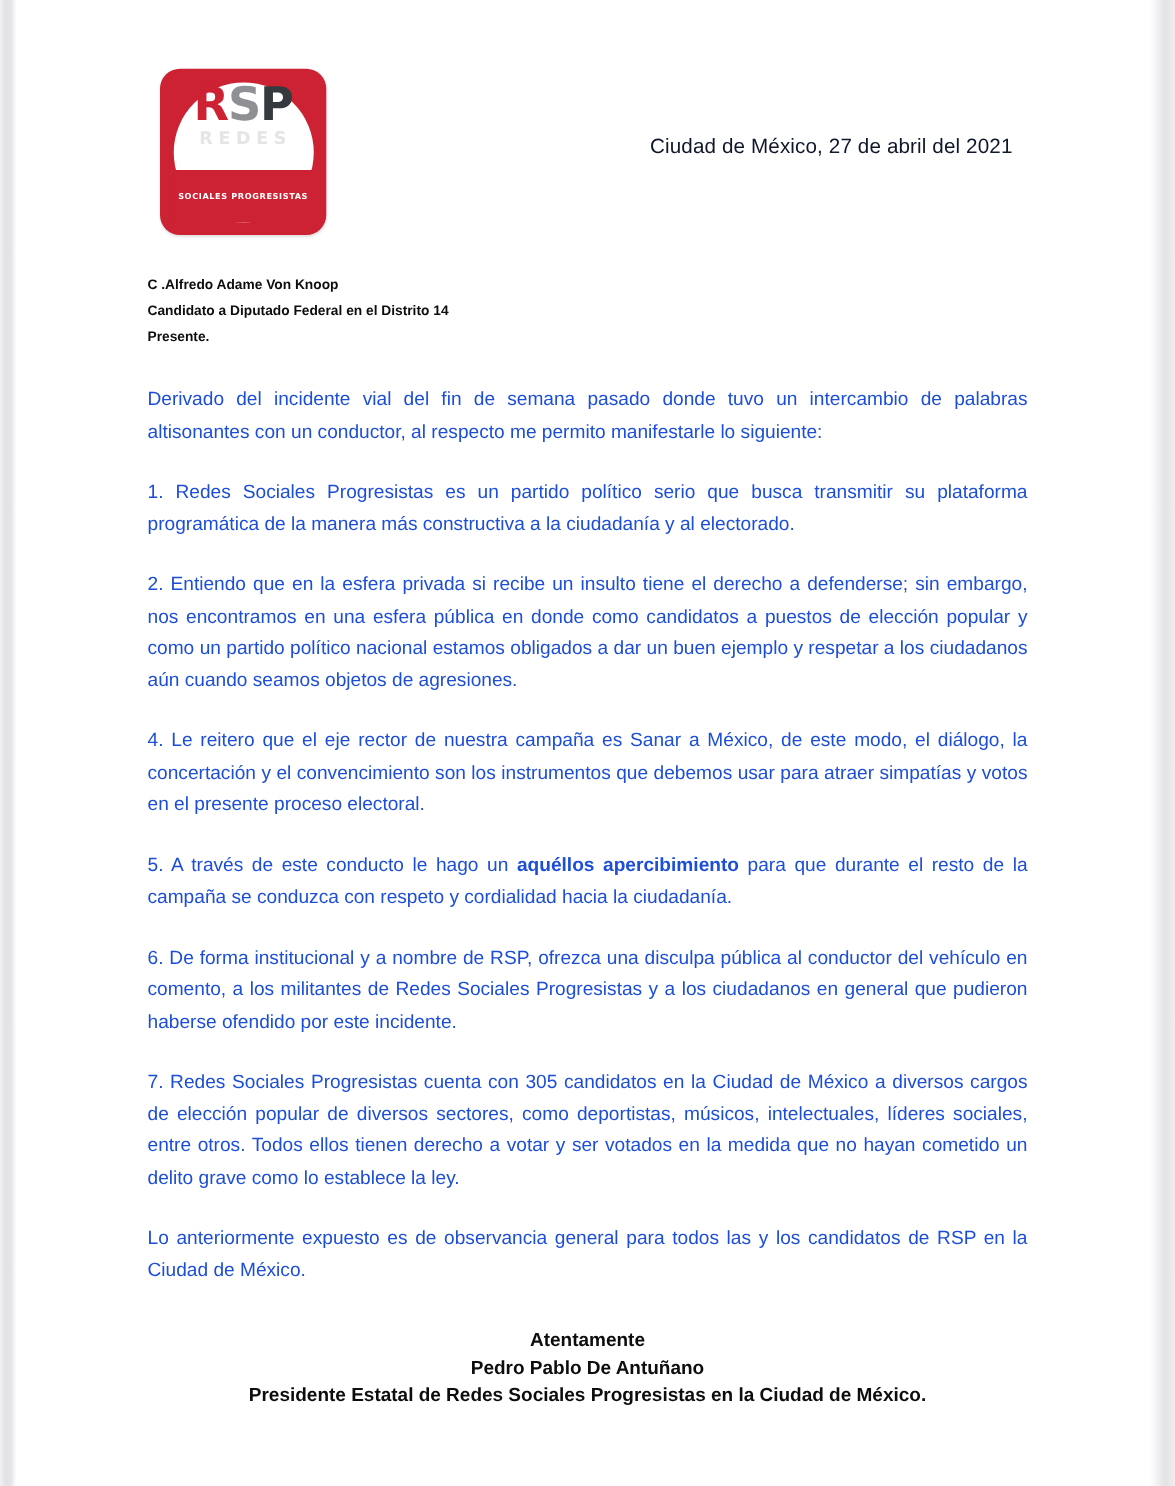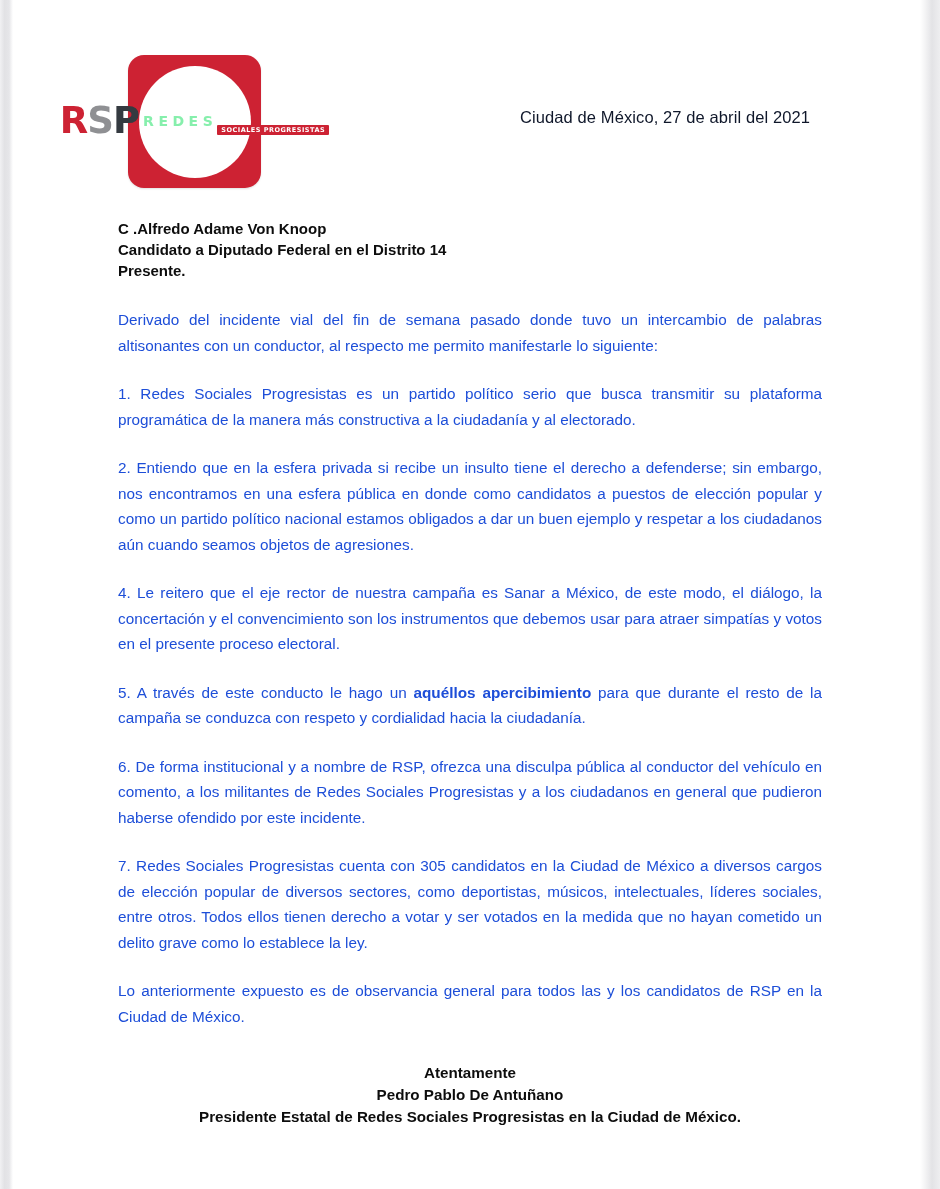--- a/index.html
+++ b/index.html
@@ -61,21 +61,21 @@
     width: 112px;
     height: 112px;
     border-radius: 50%;
     background: #ffffff;
   }
   .logo-inner {
     position: absolute;
     left: 0; top: 0;
     width: 133px; height: 133px;
     display: flex;
-    flex-direction: row;
+    flex-direction: column;
     align-items: center;
     justify-content: center;
   }
   .logo-rsp {
     font-family: "DejaVu Sans", sans-serif;
     font-weight: bold;
     font-size: 37px;
     line-height: 37px;
     letter-spacing: -1px;
     margin-bottom: 2px;
@@ -83,33 +83,33 @@
   .logo-rsp .l-r { color: #cd2233; }
   .logo-rsp .l-s { color: #8f9093; }
   .logo-rsp .l-p { color: #343a40; }
 
   .logo-redes {
     font-family: "DejaVu Sans", sans-serif;
     font-weight: bold;
     font-size: 14px;
     line-height: 15px;
     letter-spacing: 4.5px;
-    color: #86efac;
+    color: #e5e5e5;
     padding-left: 4px;
   }
   .logo-sub {
     margin-top: 17px;
     background: #cd2233;
     color: #ffffff;
     font-family: "DejaVu Sans", sans-serif;
     font-weight: bold;
     font-size: 6.5px;
     line-height: 10px;
     letter-spacing: 0.5px;
-    padding: 0 4px;
+    padding: 16px 4px;
     border-radius: 1px;
     white-space: nowrap;
   }
 
   .dateline {
     position: absolute;
     left: 520px;
     top: 108px;
     font-size: 16.5px;
     color: #0f172a;
@@ -120,21 +120,21 @@
   
   .content {
     position: absolute;
     left: 118px;
     top: 218px;
     width: 704px;
   }
 
   .addressee {
     font-weight: bold;
-    font-size: 15px;
+    font-size: 11px;
     line-height: 21px;
     color: #0d0d0d;
     margin-bottom: 26px;
   }
   .addressee div { white-space: nowrap; }
 
   p.para {
     margin: 0 0 23px 0;
     font-size: 15.3px;
     line-height: 25.5px;

